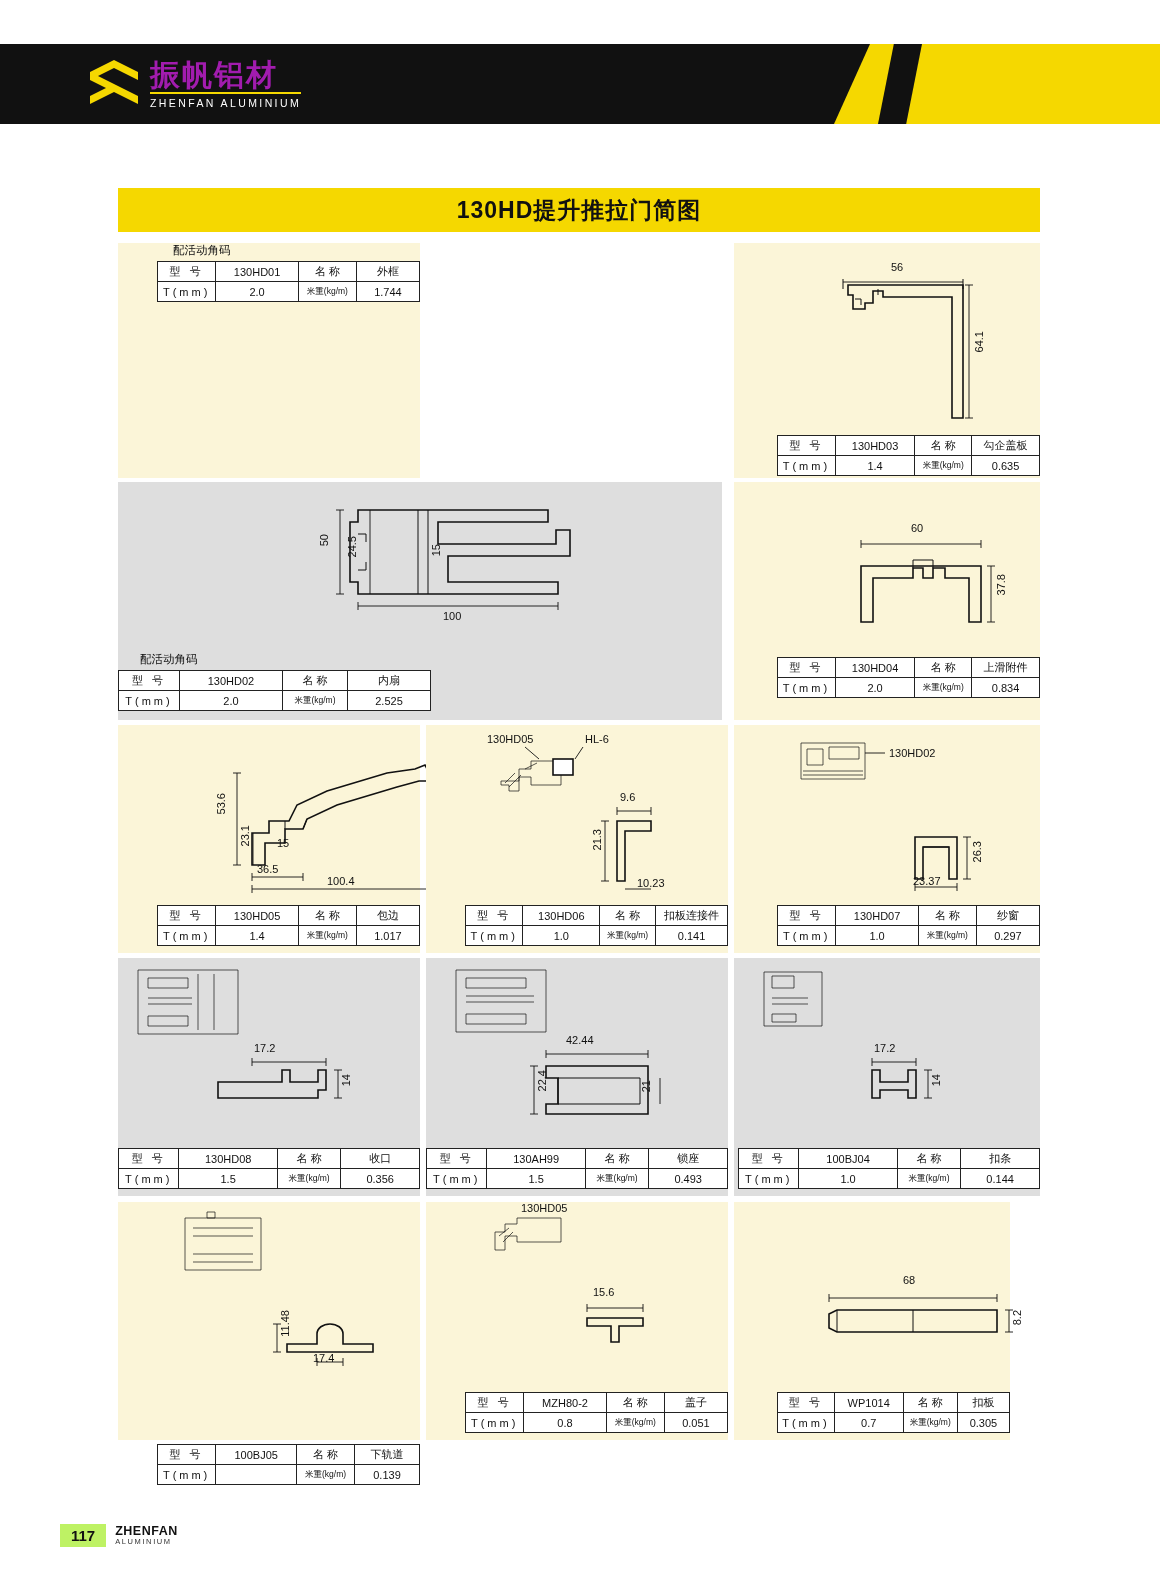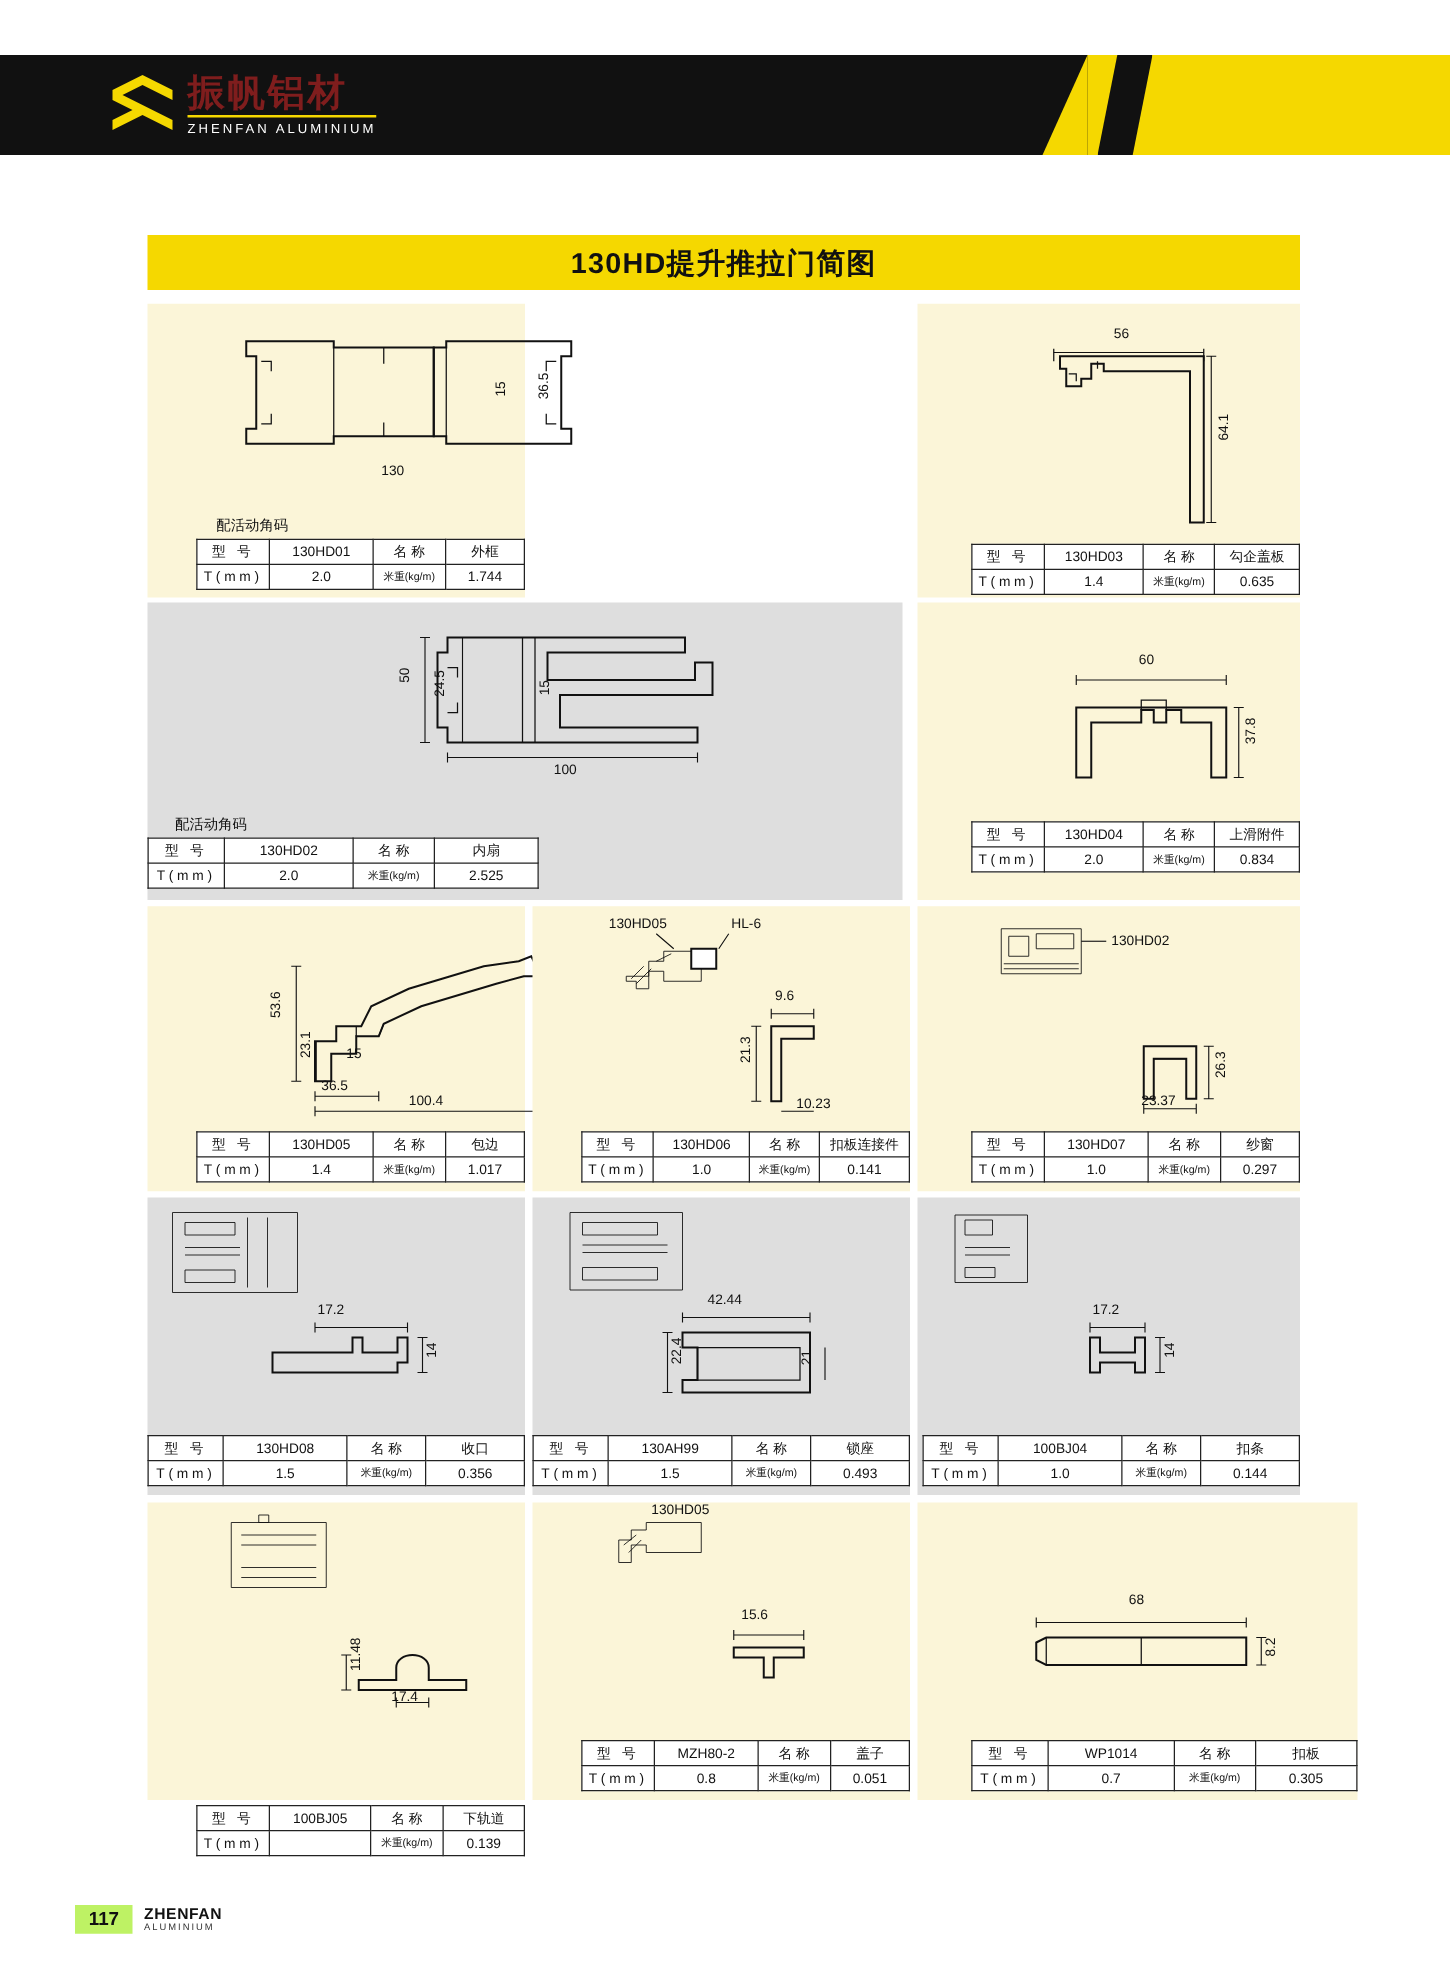--- a/index.html
+++ b/index.html
@@ -31,21 +31,21 @@
   .header-cut{
     position:absolute;left:878px;top:44px;width:44px;height:80px;background:#111111;
     clip-path:polygon(36% 0,100% 0,64% 100%,0 100%);
   }
   .logo-wrap{
     position:absolute;left:88px;top:58px;display:flex;align-items:center;gap:10px;
   }
   .logo-mark{width:52px;height:52px;position:relative;}
   .logo-mark svg{display:block;}
   .logo-text .cn{
-    color:#7f1d1d;font-size:30px;font-weight:bold;letter-spacing:2px;line-height:1.05;
+    color:#a21caf;font-size:30px;font-weight:bold;letter-spacing:2px;line-height:1.05;
   }
   .logo-text .en{
     color:#ffffff;font-size:10.5px;letter-spacing:2.4px;margin-top:3px;
   }
   .logo-underline{width:100%;height:2px;background:#f5d800;margin-top:2px;}
 
   
   .title-bar{
     position:absolute;left:118px;top:188px;width:922px;height:44px;background:#f5d800;
     display:flex;align-items:center;justify-content:center;
@@ -115,31 +115,20 @@
       <div class="en">ZHENFAN ALUMINIUM</div>
     </div>
   </div>
 </div>
 
 <div class="title-bar">
   <span>130HD提升推拉门简图</span>
 </div>
 
 <div class="cell bg-cream" style="left:118px;top:243px;width:302px;height:235px;">
-  <div class="draw" style="height:170px;">
-    <svg width="302" height="170" viewBox="0 0 302 170">
-      <path class="prof" d="M190 35 L200 35 L200 30 L300 30 L300 42 L292 42 L292 100 L300 100 L300 112 L200 112 L200 106 L190 106 Z"></path>
-      <path class="prof" d="M190 35 L110 35 L110 30 L40 30 L40 42 L48 42 L48 100 L40 100 L40 112 L110 112 L110 106 L190 106 Z"></path>
-      <path class="thin" d="M110 35 L110 106 M200 35 L200 106 M150 35 L150 48 M150 95 L150 106"></path>
-      <path class="thin" d="M52 46 L60 46 L60 54 M288 46 L280 46 L280 54 M52 96 L60 96 L60 88 M288 96 L280 96 L280 88"></path>
-    </svg>
-    <div class="dim vert" style="left:272px;top:55px;">36.5</div>
-    <div class="dim vert" style="left:238px;top:62px;">15</div>
-    <div class="dim" style="left:148px;top:128px;">130</div>
-  </div>
   <div class="note">配活动角码</div>
   <table class="spec" style="margin-left:0;">
     <tbody>
         <tr>
       <td class="lbl">型 号</td>
       <td class="val">130HD01</td>
       <td class="lbl2">名 称</td>
       <td class="val2">外框</td>
     </tr>
     <tr>
@@ -505,21 +494,21 @@
     <tr>
       <td class="lbl">T(mm)</td>
       <td class="val">0.8</td>
       <td class="lbl2 unit-sm">米重(kg/m)</td>
       <td class="val2">0.051</td>
     </tr>
   </tbody>
     </table>
 </div>
 
-<div class="cell bg-cream" style="left:734px;top:1202px;width:352px;height:238px;">
+<div class="cell bg-cream" style="left:734px;top:1202px;width:276px;height:238px;">
   <div class="draw" style="height:190px;">
     <svg width="306" height="190" viewBox="0 0 306 190">
       <path class="prof" d="M56 112 L64 108 L224 108 L224 130 L64 130 L56 126 Z"></path>
       <path class="thin" d="M140 108 L140 130 M64 108 L64 130"></path>
       <path class="leader" d="M56 96 L224 96 M56 92 L56 100 M224 92 L224 100"></path>
       <path class="leader" d="M236 108 L236 130 M232 108 L240 108 M232 130 L240 130"></path>
     </svg>
     <div class="dim" style="left:130px;top:72px;">68</div>
     <div class="dim vert" style="left:238px;top:108px;">8.2</div>
   </div>

